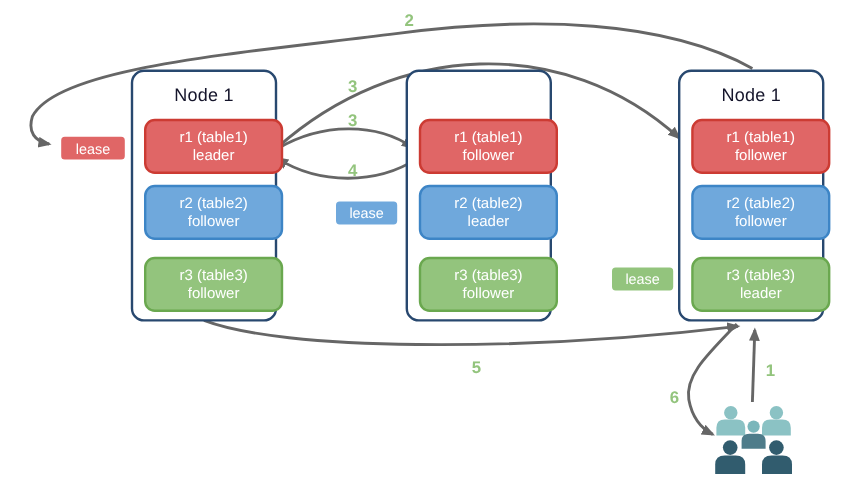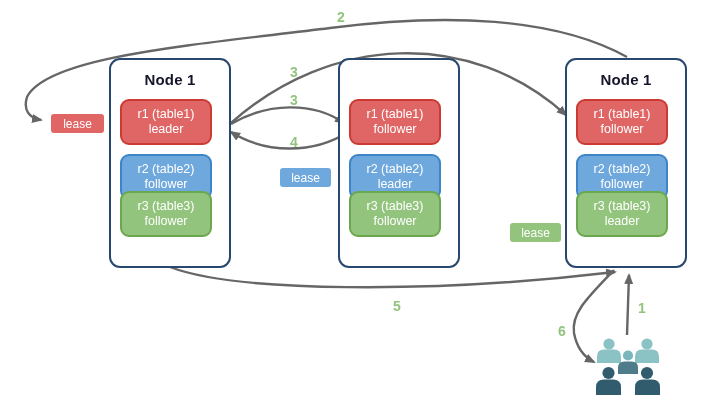--- a/index.html
+++ b/index.html
@@ -10,29 +10,29 @@
   .arrows{position:absolute;left:0;top:0;}
   .node{
     position:absolute;top:58px;width:122px;height:210px;background:#ffffff;
     border:2px solid #28486f;border-radius:11px;box-sizing:border-box;
   }
   #node1{left:109px}
   #node2{left:338px}
   #node3{left:565px}
   .node-title{
     position:absolute;top:11px;left:0;width:100%;text-align:center;
-    font-size:15px;font-weight:700;color:#15152b;letter-spacing:.2px;
+    font-size:15px;font-weight:400;color:#15152b;letter-spacing:.2px;
   }
   .replica{
-    position:absolute;left:9px;width:92px;height:46px;border-radius:9px;
+    position:absolute;left:9px;width:116px;height:46px;border-radius:9px;
     border:2px solid;box-sizing:border-box;color:#ffffff;
     display:flex;flex-direction:column;align-items:center;justify-content:center;
     font-size:12.5px;line-height:15.5px;text-align:left;
   }
-  .row1{top:39px}.row2{top:94px}.row3{top:131px}
+  .row1{top:39px}.row2{top:94px}.row3{top:154px}
   .c-red{background:#e06666;border-color:#cc3b33}
   .c-blue{background:#6fa8dc;border-color:#3d85c6}
   .c-green{background:#93c47d;border-color:#6aa84f}
   .lease{
     position:absolute;height:23px;border-radius:5px;border:2px solid;box-sizing:border-box;
     color:#ffffff;font-size:12px;display:flex;align-items:center;justify-content:center;
   }
   #lease-red{left:49px;top:112px;width:57px}
   #lease-blue{left:278px;top:166px;width:55px}
   #lease-green{left:508px;top:221px;width:55px}

